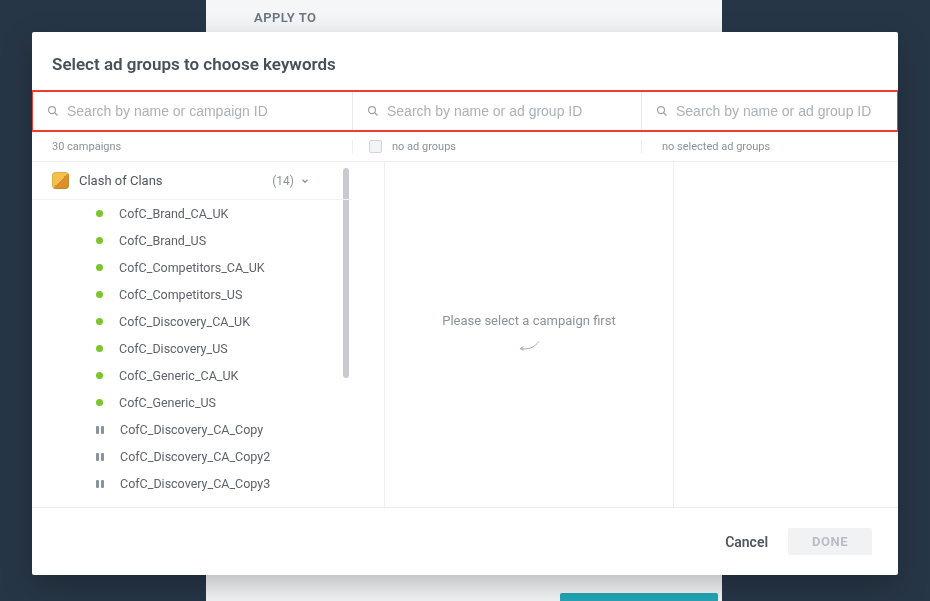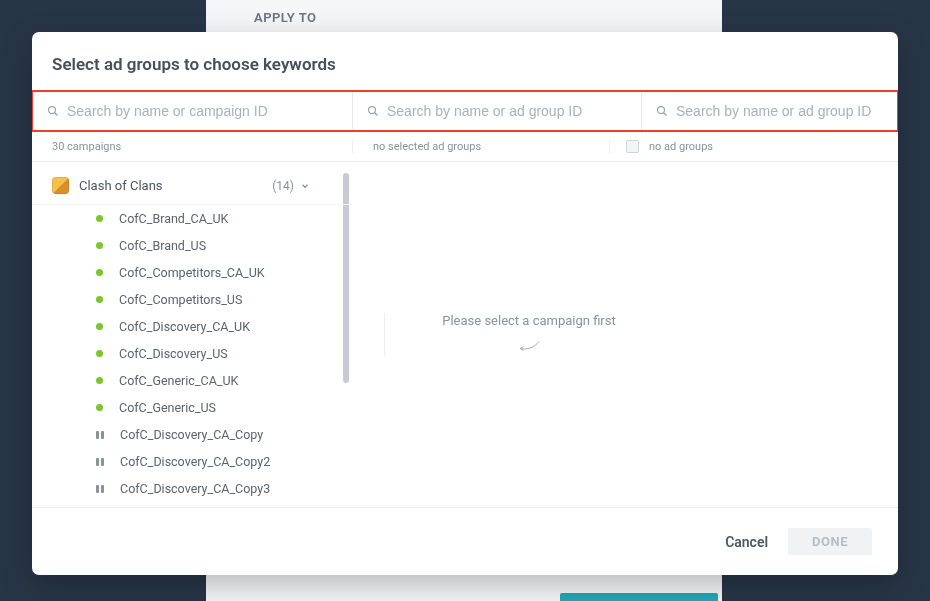--- a/index.html
+++ b/index.html
@@ -12,21 +12,21 @@
   }
   .mask-label {
     position:absolute; top:10px; left:48px;
     font-size:13px; letter-spacing:.5px; color:#6b7680; font-weight:600;
   }
 
   .modal {
     position: absolute;
     top: 32px; left: 32px; right: 32px; bottom: 26px;
     background: #fff;
-    border-radius: 7px;
+    border-radius: 2px;
     box-shadow: 0 10px 30px rgba(0,0,0,.25);
     display:flex; flex-direction:column;
     overflow:hidden;
   }
 
   .modal-title {
     padding: 22px 20px 16px 20px;
     font-size: 17px; font-weight: 600; color:#475059;
   }
 
@@ -64,21 +64,21 @@
   .header-cell { padding:0 20px; display:flex; align-items:center; gap:10px;}
   .header-cell.c1 { width: 320px; }
   .header-cell.c2 { width: 289px; border-left:1px solid #eceef1;}
   .header-cell.c3 { flex:1; border-left:1px solid #eceef1;}
   .chk-placeholder {
     width:13px; height:13px; border:1px solid #cfd4da; border-radius:2px; background:#f3f4f6;
     margin-left:-4px;
   }
 
   .body-row {
-    flex:1; display:flex; min-height:0;align-items:center;
+    flex:1; display:flex; min-height:0;
   }
   .col {
     overflow:hidden;
     position:relative;
   }
   .col.c1 { width:320px; }
   .col.c2 { width:289px; border-left:1px solid #eceef1; display:flex; align-items:center; justify-content:center; flex-direction:column;margin-left:32px;}
   .col.c3 { flex:1; border-left:1px solid #eceef1;}
 
   .scroll-fake {
@@ -168,25 +168,25 @@
       <svg class="search-icon" viewBox="0 0 24 24" fill="none" stroke="currentColor" stroke-width="2.5">
           <circle cx="10" cy="10" r="7"></circle>
           <line x1="21" y1="21" x2="15" y2="15"></line>
         </svg>
       <input class="search-input" placeholder="Search by name or ad group ID" style="">
     </div>
   </div>
 
   <div class="header-row">
     <div class="header-cell c1">30 campaigns</div>
-    <div class="header-cell c3">no selected ad groups</div>
     <div class="header-cell c2">
       <span class="chk-placeholder"></span>
       <span>no ad groups</span>
     </div>
+    <div class="header-cell c3">no selected ad groups</div>
   </div>
 
   <div class="body-row">
 
     <div class="col c1">
       <div class="scroll-fake"></div>
       <div class="app-row">
         <span class="app-icon"></span>
         <span>Clash of Clans</span>
         <span class="app-count">

